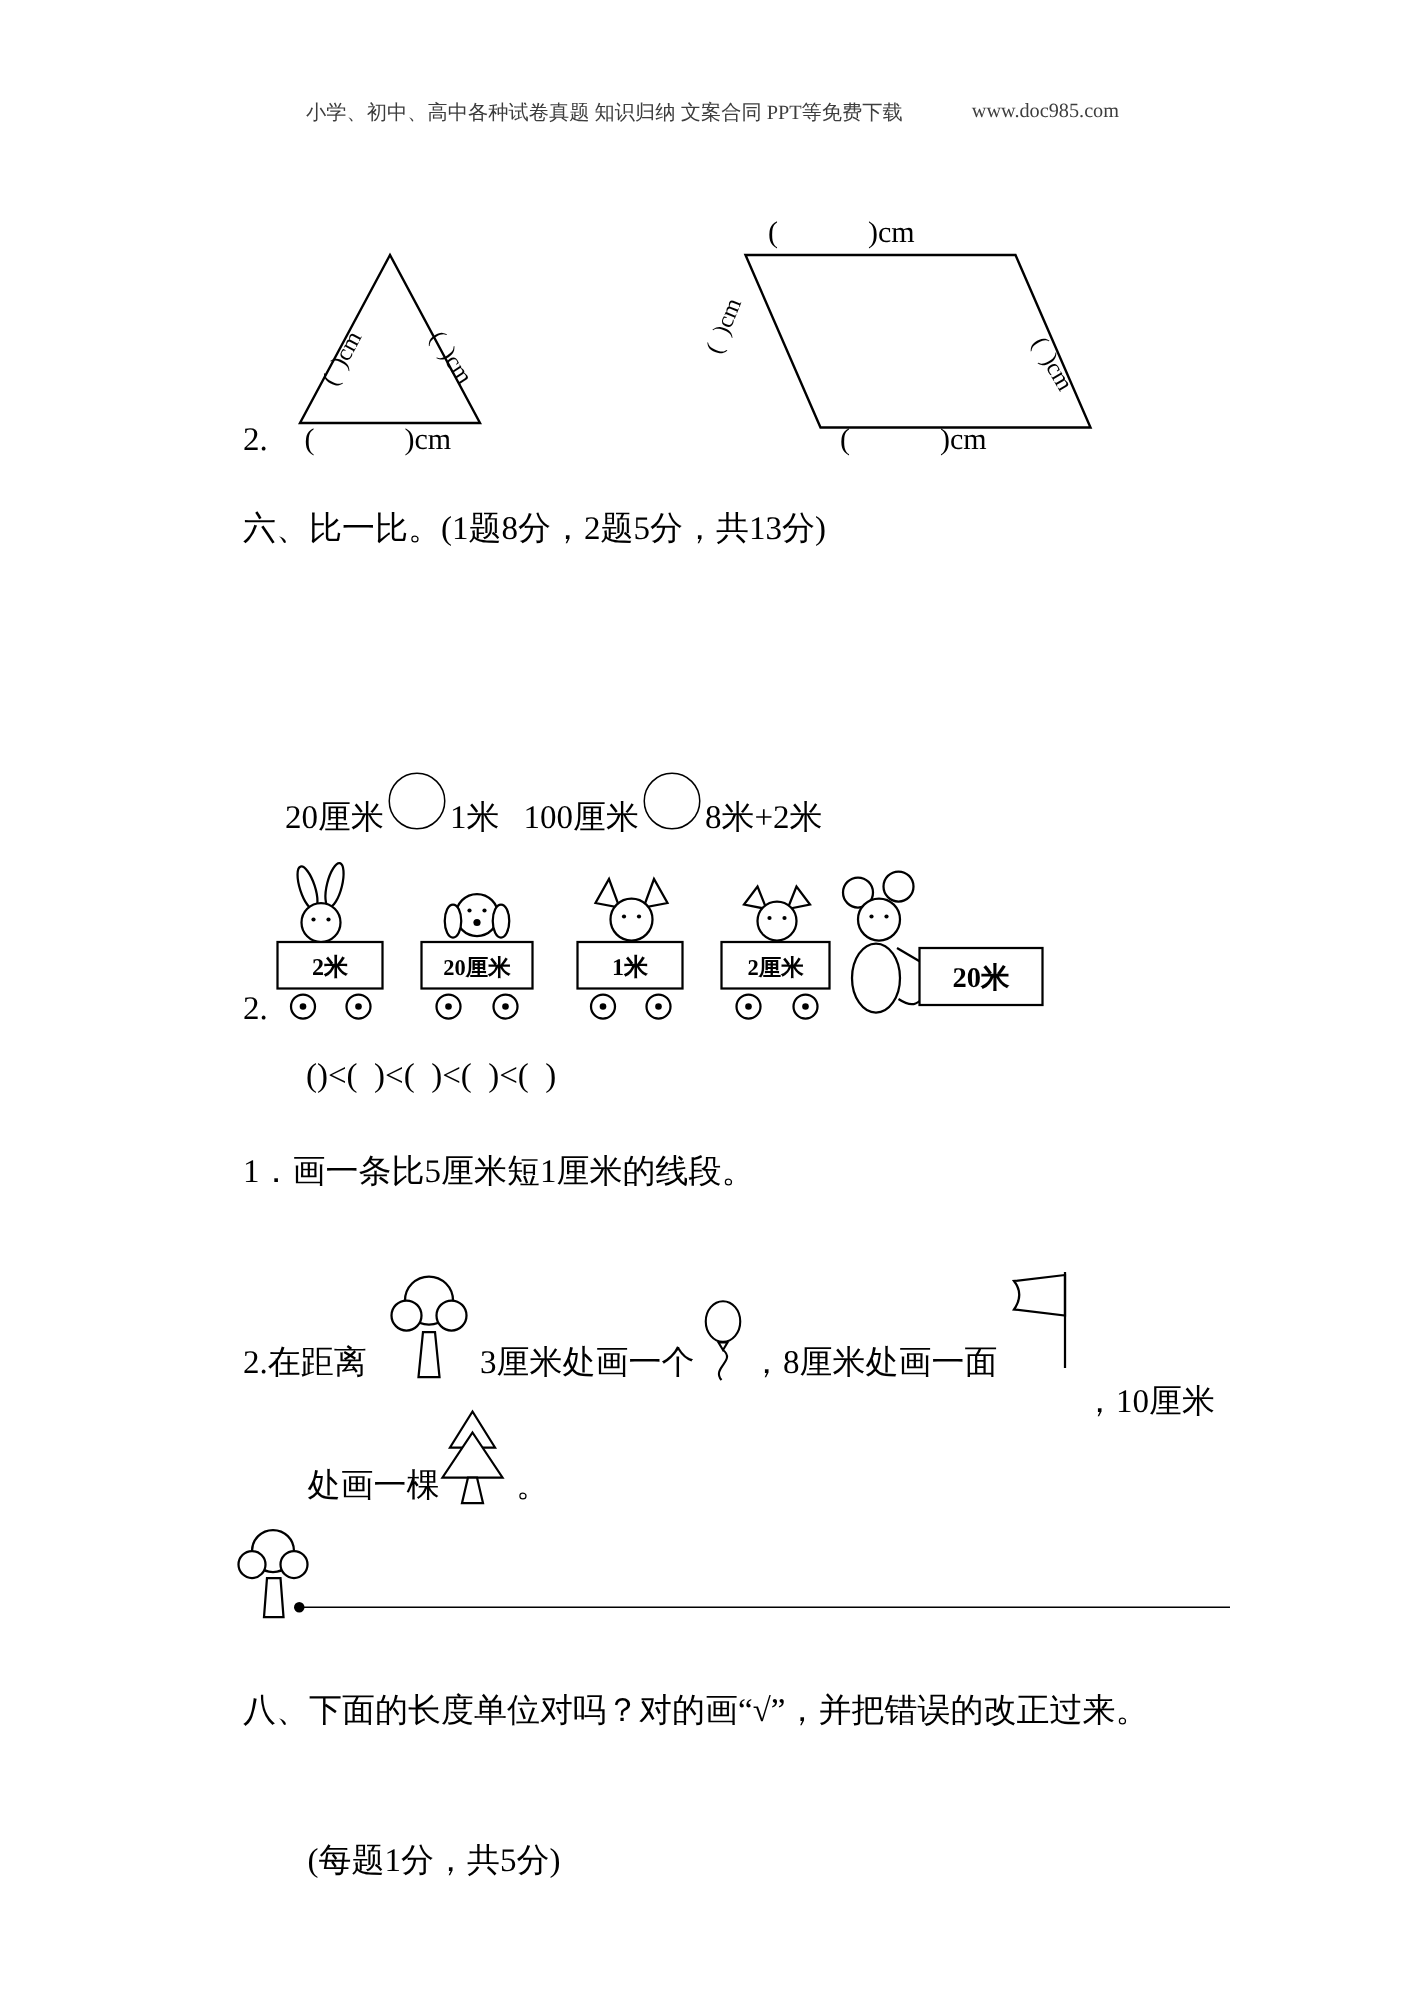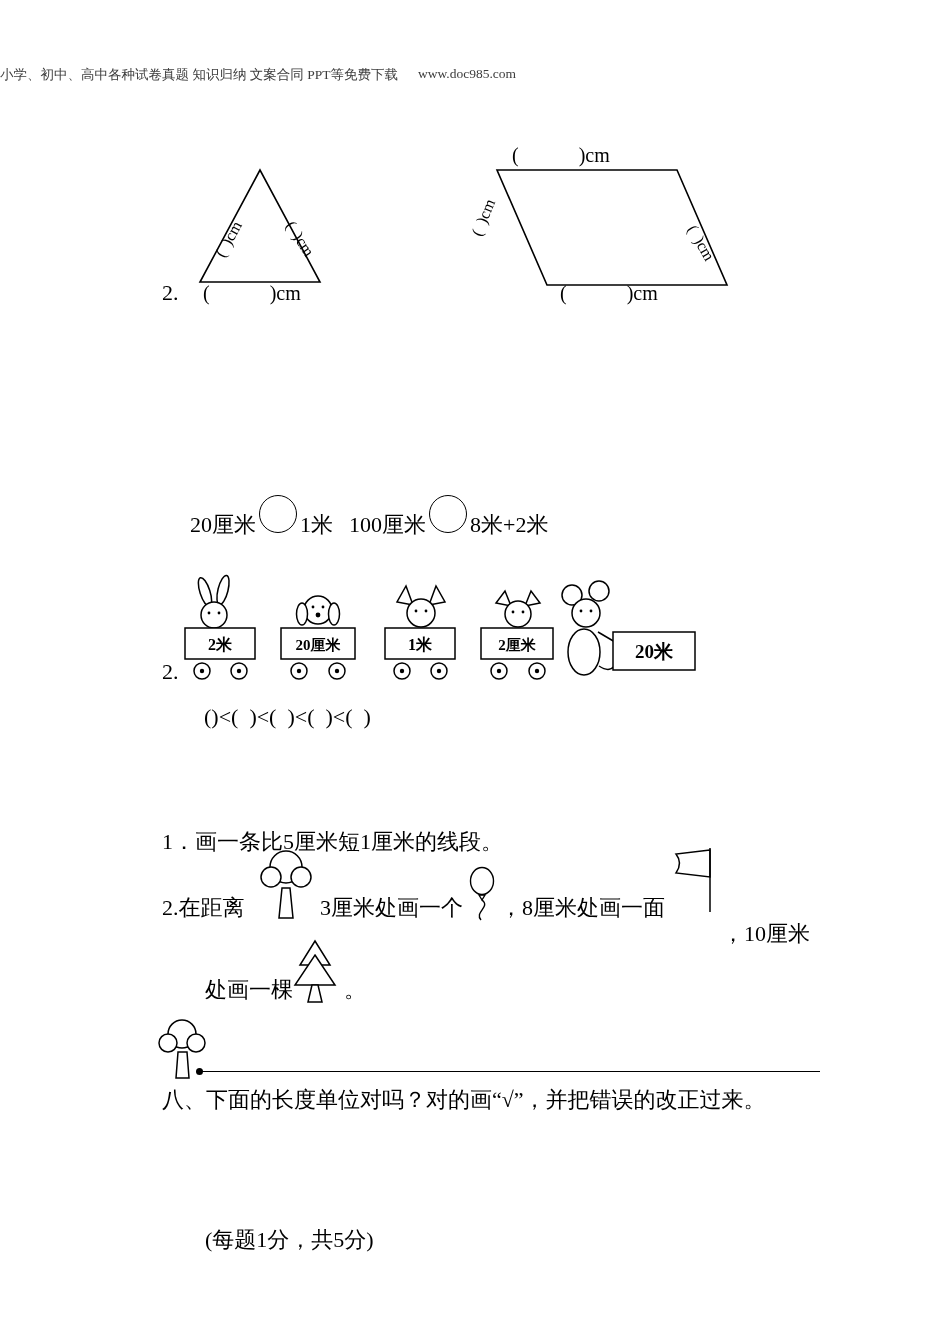--- a/index.html
+++ b/index.html
@@ -1,19 +1,19 @@
 <!DOCTYPE html>
 <html><head>
 <meta charset="utf-8">
 <style>
   html,body{margin:0;padding:0;background:#ffffff;}
   .page{position:relative;width:950px;height:1344px;background:#fff;
         font-family:"Liberation Serif","DejaVu Serif",serif;color:#000;overflow:hidden;}
   .abs{position:absolute;}
-  .hdr{top:66px;left:0;width:100%;display:flex;justify-content:flex-start;gap:20px;
+  .hdr{top:66px;left:0;width:100%;display:flex;justify-content:center;gap:46px;
        font-size:13.5px;color:#3d3d3d;white-space:nowrap;}
   .txt{font-size:22px;line-height:1.3;white-space:nowrap;}
   .pre{white-space:pre;}
   .lbl{font-size:16px;white-space:pre;}
   .lbl-big{font-size:20px;white-space:pre;}
   .rot{transform-origin:0 0;}
   .circle{display:inline-block;width:36px;height:36px;border:1.6px solid #000;
           border-radius:50%;vertical-align:middle;transform:translateY(-13px);margin:0 3px;}
   .gap{display:inline-block;height:1px;}
   svg{display:block;overflow:visible;}
@@ -37,24 +37,25 @@
   <div class="abs lbl-big" style="left:203px;top:282px">(            )cm</div>
 
   <svg class="abs" style="left:455px;top:140px" width="300" height="160" viewBox="0 0 300 160">
     <polygon points="42,30 222,30 272,145 92,145" fill="none" stroke="#000" stroke-width="1.6"></polygon>
   </svg>
   <div class="abs lbl-big" style="left:512px;top:144px">(            )cm</div>
   <div class="abs lbl rot" style="left:468px;top:232px;transform:rotate(-68deg)">(  )cm</div>
   <div class="abs lbl rot" style="left:699px;top:222px;transform:rotate(60deg)">(  )cm</div>
   <div class="abs lbl-big" style="left:560px;top:282px">(            )cm</div>
 
+  <div class="abs txt" style="left:162px;top:338px">六、比一比。(1题8分，2题5分，共13分)</div>
 
 
 
-  <div class="abs txt" style="left:190px;top:508px"><span>20厘米</span><span class="circle"></span><span>1米</span><span class="gap" style="width:16px"></span><span>100厘米</span><span class="circle"></span><span>8米+2米</span></div>
+  <div class="abs txt" style="left:190px;top:528px"><span>20厘米</span><span class="circle"></span><span>1米</span><span class="gap" style="width:16px"></span><span>100厘米</span><span class="circle"></span><span>8米+2米</span></div>
 
 
   <svg class="abs" style="left:155px;top:570px" width="550" height="118" viewBox="0 0 550 118">
     <g stroke="#000" stroke-width="1.5" fill="#fff">
       <g>
         <ellipse cx="50" cy="22" rx="5" ry="15" transform="rotate(-18 50 22)"></ellipse>
         <ellipse cx="68" cy="20" rx="5" ry="15" transform="rotate(14 68 20)"></ellipse>
         <circle cx="59" cy="45" r="13"></circle>
         <circle cx="54" cy="43" r="1.4" fill="#000" stroke="none"></circle>
         <circle cx="64" cy="43" r="1.4" fill="#000" stroke="none"></circle>
@@ -120,21 +121,21 @@
     <text x="65" y="80" text-anchor="middle" font-size="16" font-weight="bold" fill="#000">2米</text>
     <text x="163" y="80" text-anchor="middle" font-size="15" font-weight="bold" fill="#000">20厘米</text>
     <text x="265" y="80" text-anchor="middle" font-size="16" font-weight="bold" fill="#000">1米</text>
     <text x="362" y="80" text-anchor="middle" font-size="15" font-weight="bold" fill="#000">2厘米</text>
     <text x="499" y="88" text-anchor="middle" font-size="19" font-weight="bold" fill="#000">20米</text>
   </svg>
 
   <div class="abs txt" style="left:162px;top:658px">2.</div>
   <div class="abs txt pre" style="left:204px;top:703px">()&lt;(  )&lt;(  )&lt;(  )&lt;(  )</div>
 
-  <div class="abs txt" style="left:162px;top:828px">1．画一条比5厘米短1厘米的线段。</div>
+  <div class="abs txt" style="left:162px;top:767px">1．画一条比5厘米短1厘米的线段。</div>
 
   <div class="abs txt" style="left:162px;top:894px">2.在距离</div>
   <svg class="abs" style="left:258px;top:846px" width="56" height="84" viewBox="0 0 56 84">
     <g stroke="#000" stroke-width="1.5" fill="#fff">
       <path d="M24,42 L21,72 L35,72 L32,42 Z"></path>
       <circle cx="28" cy="21" r="16"></circle>
       <circle cx="13" cy="31" r="10"></circle>
       <circle cx="43" cy="31" r="10"></circle>
     </g>
   </svg>
@@ -169,16 +170,16 @@
     <g stroke="#000" stroke-width="1.5" fill="#fff">
       <path d="M22,36 L20,62 L33,62 L31,36 Z"></path>
       <circle cx="26" cy="18" r="14"></circle>
       <circle cx="12" cy="27" r="9"></circle>
       <circle cx="40" cy="27" r="9"></circle>
     </g>
   </svg>
   <div class="abs" style="left:196px;top:1068px;width:7px;height:7px;background:#000;border-radius:50%"></div>
   <div class="abs" style="left:200px;top:1071px;width:620px;height:0;border-top:1.6px solid #000"></div>
 
-  <div class="abs txt" style="left:162px;top:1086px">八、下面的长度单位对吗？对的画“√”，并把错误的改正过来。</div>
+  <div class="abs txt" style="left:162px;top:1126px">八、下面的长度单位对吗？对的画“√”，并把错误的改正过来。</div>
   <div class="abs txt" style="left:205px;top:1226px">(每题1分，共5分)</div>
 
 </div>
 
 </body></html>

